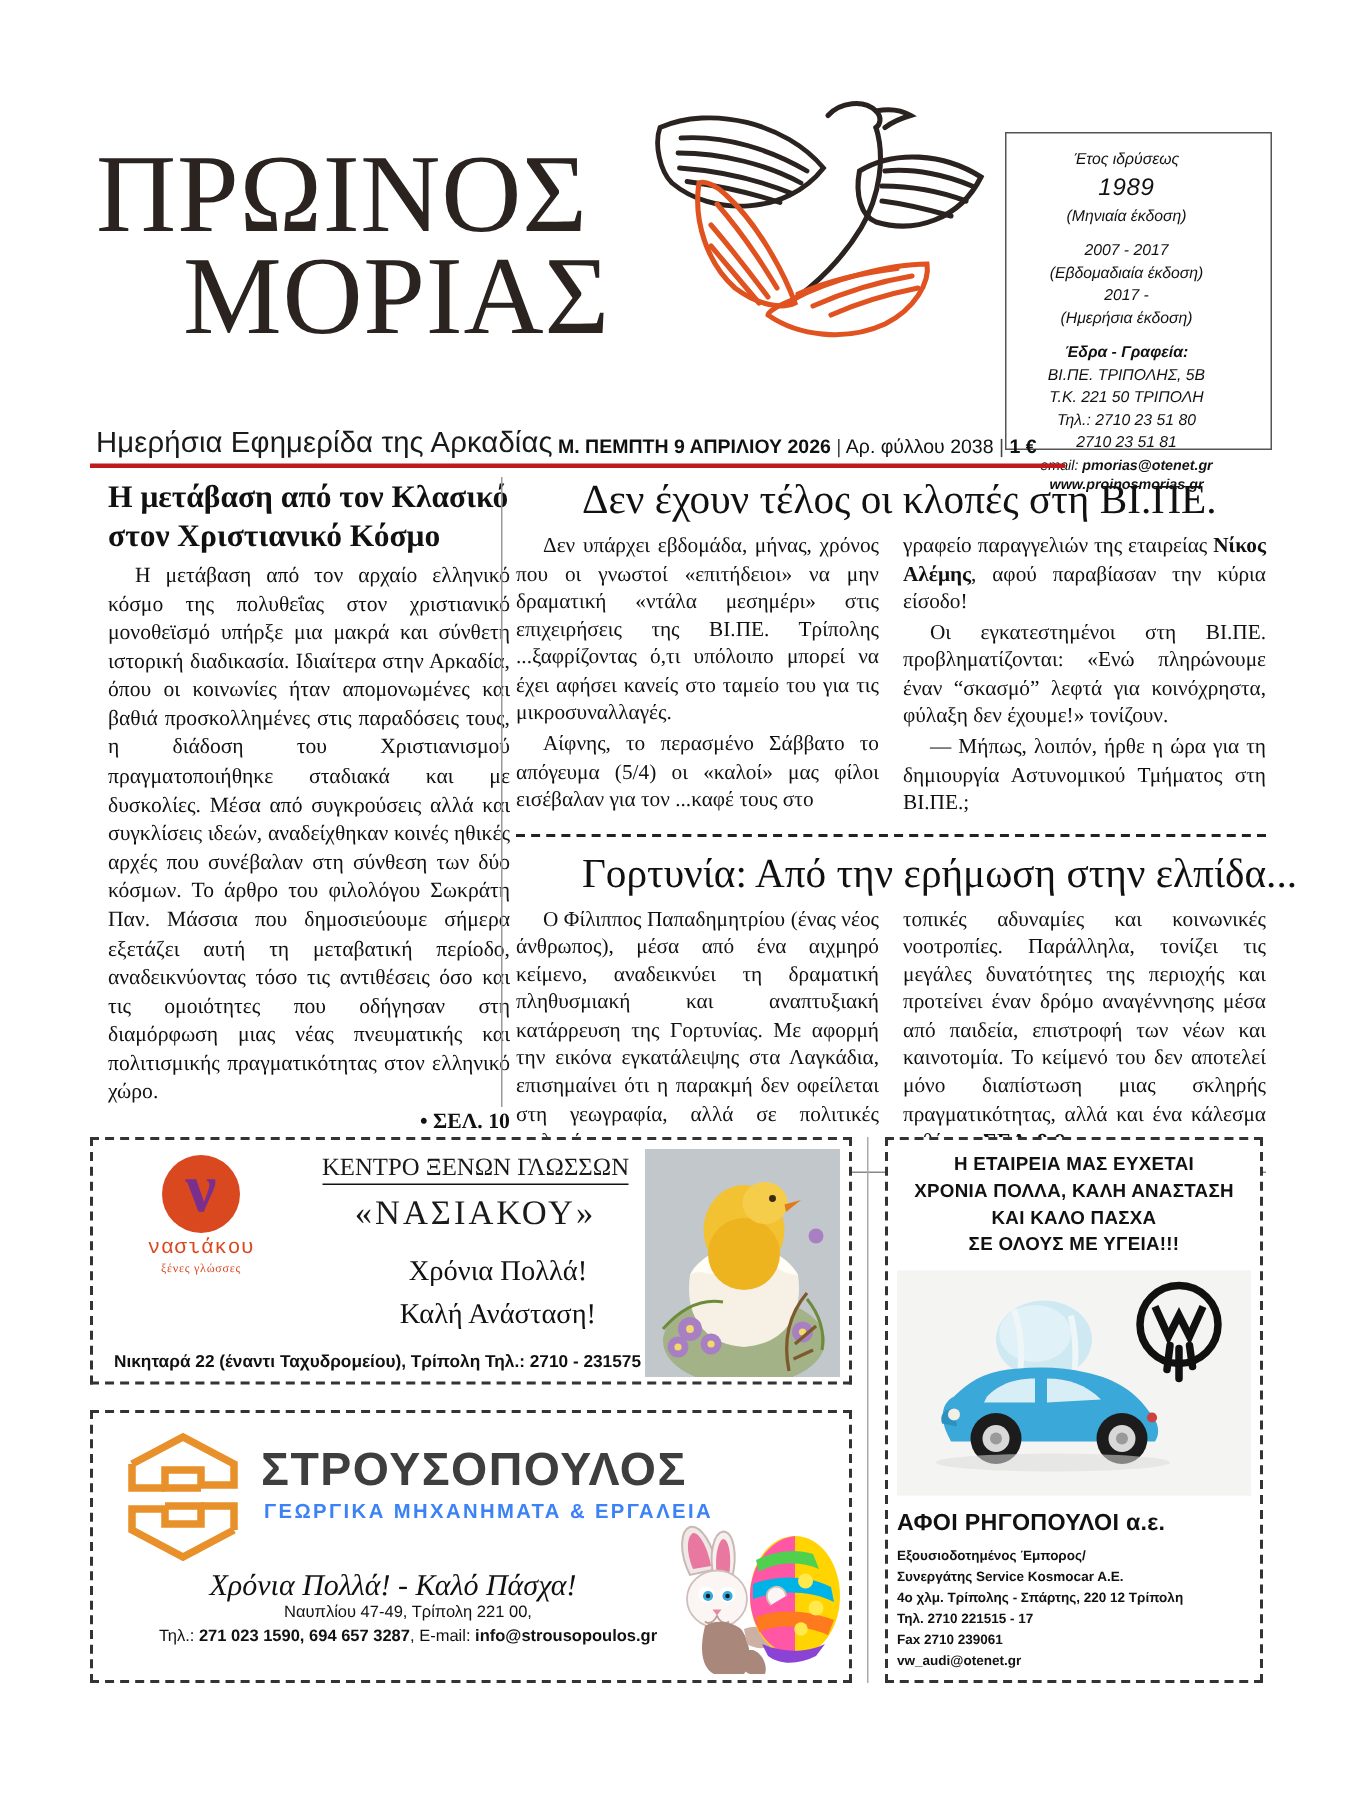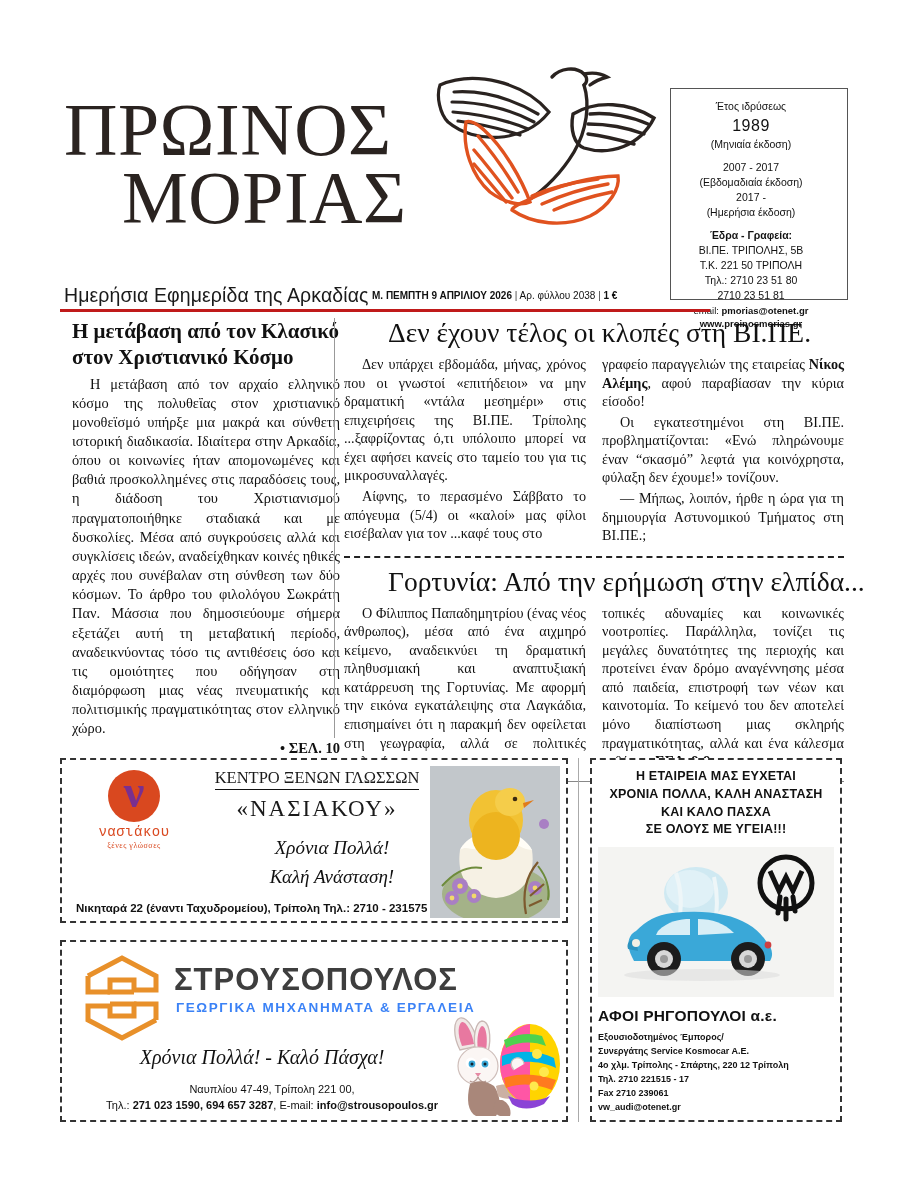--- a/index.html
+++ b/index.html
@@ -36,37 +36,38 @@
 
   .infobox {
     position: absolute; right: 52px; top: 88px;
     width: 178px; height: 212px;
     border: 1px solid #555;
     padding: 10px 22px 6px 6px;
     text-align: center;
     font-size: 10.5px;
     line-height: 1.45;
     color: #111;
+    font-style: italic;
   }
   .infobox .big { font-size: 16px; font-weight: 400; letter-spacing: .5px; }
   .infobox .gap { display:block; height: 7px; }
   .infobox .bold { font-weight: bold; }
   .infobox .email { margin-top: 0; font-size: 9.5px; }
   .infobox .email b { font-weight: bold; }
 
   .subtitle {
     position: absolute; left: 64px; top: 284px;
     font-size: 19.5px;
     font-family: "Liberation Sans", sans-serif;
     color: #1a1a1a;
     letter-spacing: 0.1px;
   }
   .dateline {
     position: absolute; left: 372px; top: 290px;
-    font-size: 10px; color: #111;
+    font-size: 13px; color: #111;
   }
   .dateline .d1 { font-weight: bold; }
   .dateline .sep { color: #444; }
   .dateline .price { font-weight: bold; }
 
   .redrule {
     position: absolute; left: 60px; top: 309px;
     width: 650px; height: 3px; background: #c01a1a;
   }
 
@@ -164,21 +165,21 @@
     position: absolute; left: 135px; top: 8px; width: 240px;
     text-align: center;
     font-family: "Liberation Serif", serif;
   }
   .nas-h1 { font-size: 16.5px; border-bottom: 1.5px solid #111; display:inline-block; padding-bottom:1px; }
   .nas-h2 { font-size: 23px; margin-top: 6px; letter-spacing: 2px; }
   .nas-wish {
     position: absolute; left: 150px; top: 74px; width: 240px;
     text-align: center;
     font-family: "Liberation Serif", serif;
-    font-style: italic; font-size: 19px; line-height: 1.5; color: #111;
+    font-size: 19px; line-height: 1.5; color: #111;
   }
   .nas-addr {
     position: absolute; left: 14px; bottom: 7px;
     font-size: 11.5px; font-weight: bold; color: #111;
   }
   .nas-img {
     position: absolute; right: 6px; top: 6px;
     width: 130px; height: 152px;
     background: linear-gradient(160deg,#b7bcc2 0%,#cfd3d6 45%,#b9bec4 100%);
     overflow: hidden;
@@ -201,21 +202,21 @@
     font-size: 13.5px; font-weight: bold; color: #3b82f6;
     letter-spacing: 1.6px;
   }
   .str-wish {
     position: absolute; left: 40px; top: 104px; width: 320px;
     text-align: center;
     font-family: "Liberation Serif", serif;
     font-style: italic; font-size: 20px; color: #111;
   }
   .str-addr {
-    position: absolute; left: 10px; bottom: 6px; width: 400px;
+    position: absolute; left: 10px; bottom: 20px; width: 400px;
     text-align: center; font-size: 11px; line-height: 1.45; color: #111;
   }
   .str-addr .b { font-weight: bold; }
   .str-bunny { position: absolute; right: 4px; bottom: 2px; width: 128px; height: 108px; }
 
   .ad-vw {
     position: absolute; left: 590px; top: 0;
     width: 252px; height: 364px;
     border: 2px dashed #333;
     background: #fff;

